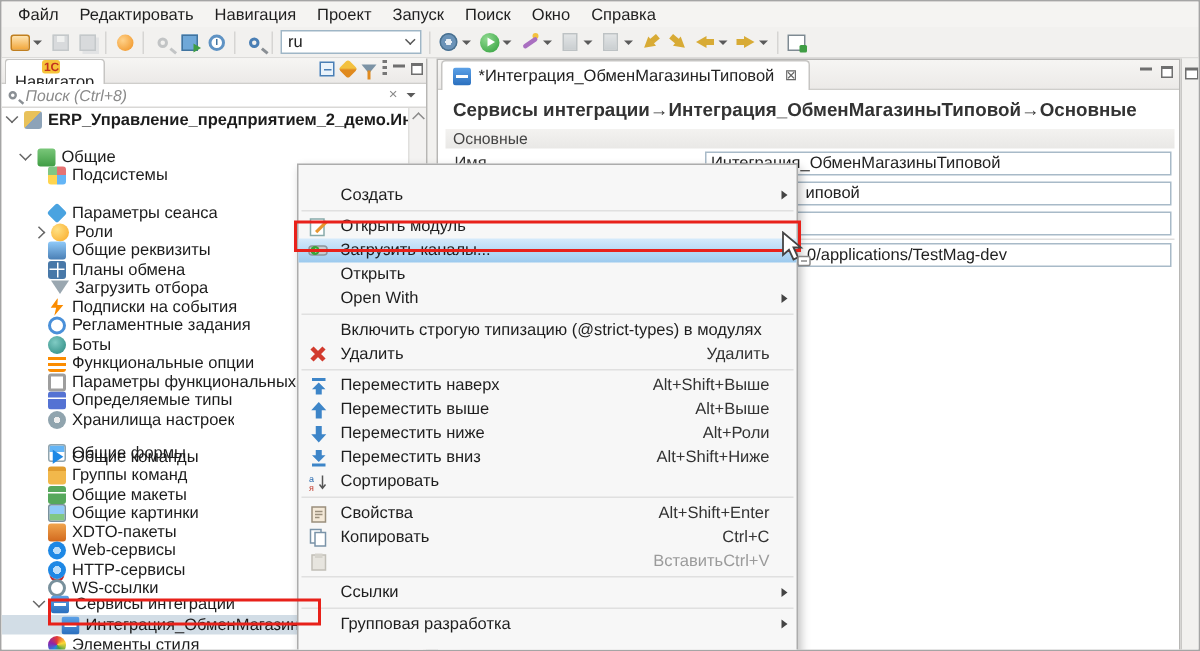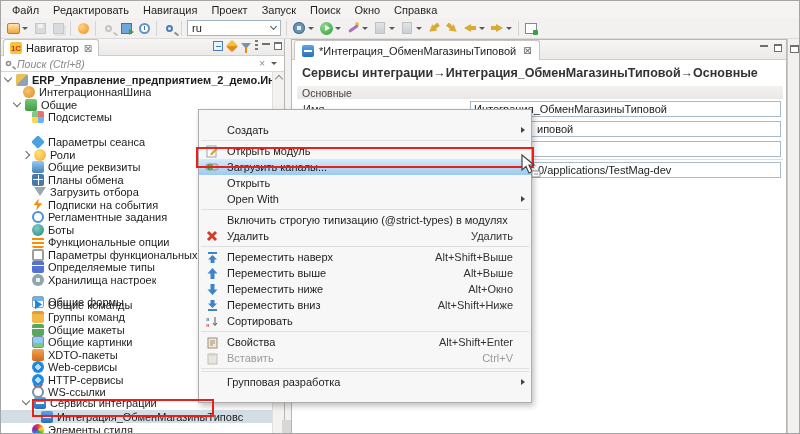--- a/index.html
+++ b/index.html
@@ -45,21 +45,21 @@
   .arrow-l:before{content:"";position:absolute;left:6px;top:2px;width:6px;height:4px;background:#d8ab35;}
   .arrow-r:after{content:"";position:absolute;right:0;top:0;border-left:7px solid #d8ab35;border-top:4px solid transparent;border-bottom:4px solid transparent;}
   .arrow-r:before{content:"";position:absolute;left:0;top:2px;width:6px;height:4px;background:#d8ab35;}
   .undo{transform:rotate(-40deg);} .redo{transform:rotate(40deg) scaleX(-1);}
   .g-neww{width:12px;height:11px;background:#fff;border:1px solid #7e8a92;position:relative;}
   .g-neww:after{content:"";position:absolute;right:-2px;bottom:-2px;width:5px;height:5px;background:#3f9d44;border-radius:1px;}
 
   
   .nav-panel{position:absolute;left:0;top:38px;width:284px;height:396px;background:#fff;border-right:1px solid #b7b6b4;}
   .view-tabs{position:absolute;left:0;top:0;width:100%;height:17px;background:linear-gradient(#f6f5f3,#eceae8);border-bottom:1px solid #cfcecb;}
-  .vtab{position:absolute;left:2px;top:0;height:17px;background:#fff;border:1px solid #c6c5c3;border-bottom:none;border-radius:3px 3px 0 0;display:flex;align-items:center;padding:0 6px;font-size:11px;color:#222;}
+  .vtab{position:absolute;left:2px;top:0;height:17px;background:#fff;border:1px solid #c6c5c3;border-bottom:none;border-radius:3px 3px 0 0;display:flex;align-items:center;padding:0 6px;font-size:11px;color:#222;flex-direction:column;}
   .onec{width:12px;height:12px;background:#f6c43a;border-radius:2px;color:#c2321e;font-size:8px;font-weight:bold;display:flex;align-items:center;justify-content:center;margin-right:4px;}
   .vtab .x{margin-left:5px;color:#777;font-size:10px;}
   .vtools{position:absolute;right:2px;top:1px;display:flex;align-items:center;gap:4px;}
   .g-collapse{width:10px;height:10px;border:1px solid #4a7fb5;background:#eaf3fb;position:relative;}
   .g-collapse:after{content:"";position:absolute;left:2px;top:4px;width:5px;height:1px;background:#4a7fb5;}
   .g-link{width:10px;height:10px;background:linear-gradient(135deg,#f3c13f 0 45%,#e08a1e 55% 100%);border-radius:2px;transform:rotate(45deg);scale:.9;}
   .g-funnel{width:0;height:0;border-left:5px solid transparent;border-right:5px solid transparent;border-top:6px solid #7c93a5;position:relative;}
   .g-funnel:after{content:"";position:absolute;left:-1px;top:-2px;width:2px;height:6px;background:#e08a1e;}
   .g-dots{width:3px;height:11px;background:repeating-linear-gradient(#777 0 2px,transparent 2px 4px);}
   .g-min{width:8px;height:8px;position:relative;} .g-min:after{content:"";position:absolute;left:0;top:1px;width:8px;height:2px;background:#6f6f6f;}
@@ -128,21 +128,21 @@
   .g-restore{width:9px;height:8px;border:1px solid #6f6f6f;border-top:2px solid #6f6f6f;background:#fff;margin:6px auto 0;}
 
   
   .ctx{position:absolute;left:197px;top:108px;width:334px;background:#f7f7f7;border:1px solid #acacac;box-shadow:2px 3px 6px rgba(0,0,0,.25);padding:12px 0;z-index:50;}
   .mrow{height:16px;display:flex;align-items:center;font-size:11px;color:#1e1e1e;padding:0 4px 0 4px;position:relative;}
   .mrow .micon{width:18px;height:14px;display:flex;align-items:center;justify-content:center;flex:none;}
   .mrow .mlabel{margin-left:6px;flex:1;white-space:nowrap;}
   .mrow .msc{font-size:11px;color:#333;margin-right:14px;white-space:nowrap;}
   .mrow .sub{position:absolute;right:6px;top:5px;width:0;height:0;border-left:4px solid #444;border-top:3.5px solid transparent;border-bottom:3.5px solid transparent;}
   .mrow.hl{background:linear-gradient(#d5eafb,#9ccaee);}
-  .mrow.disabled{color:#9b9b9b;} .mrow.disabled .msc{color:#9b9b9b;}
+  .mrow.disabled{color:#9b9b9b;text-align:right;} .mrow.disabled .msc{color:#9b9b9b;}
   .msep{height:1px;background:#e0e0e0;margin:2px 2px;}
 
   
   .red1{position:absolute;left:195px;top:146px;width:338px;height:21px;border:2px solid #e8211a;z-index:60;}
   .red2{position:absolute;left:31px;top:398px;width:182px;height:18px;border:2px solid #e8211a;z-index:60;}
 
   .cursor{position:absolute;left:520px;top:153px;z-index:70;}
 </style>
 </head>
 <body>
@@ -257,24 +257,20 @@
       <span class="x">×</span>
       <span class="dd"></span>
     </div>
 
     <div class="tree">
       <div class="trow root" style="top:1px;padding-left:4px">
           <span class="twist exp"></span>
           <span class="ti ic-proj"></span>
           <span class="tlabel">ERP_Управление_предприятием_2_демо.ИнтеграционнаяШина</span>
         </div>
-      <div class="trow" style="top:13px;padding-left:22px">
-          <span class="ti ic-bus" style="margin-left:0"></span>
-          <span class="tlabel">ИнтеграционнаяШина</span>
-        </div>
       <div class="trow" style="top:26px;padding-left:13px">
           <span class="twist exp"></span>
           <span class="ti ic-common"></span>
           <span class="tlabel">Общие</span>
         </div>
       <div class="trow" style="top:38px;padding-left:31px">
           <span class="ti ic-subsys" style="margin-left:0"></span>
           <span class="tlabel">Подсистемы</span>
         </div>
       <div class="trow" style="top:63px;padding-left:31px">
@@ -498,21 +494,21 @@
       <span class="mlabel">Переместить выше</span>
         <span class="msc">Alt+Выше</span>
       </div>
     <div class="mrow">
       <span class="micon">
           <svg width="13" height="13">
             <path d="M6.5 12 L1.5 6.5 H4.5 V1 H8.5 V6.5 H11.5 Z" fill="#3d85c8"></path>
           </svg>
         </span>
       <span class="mlabel">Переместить ниже</span>
-        <span class="msc">Alt+Окно</span>
+        <span class="msc">Alt+Роли</span>
       </div>
     <div class="mrow">
       <span class="micon">
           <svg width="13" height="13">
             <path d="M6.5 9 L2 4.5 H4.5 V1 H8.5 V4.5 H11 Z" fill="#3d85c8"></path>
             <rect x="2" y="10" width="9" height="2" fill="#3d85c8"></rect>
           </svg>
         </span>
       <span class="mlabel">Переместить вниз</span>
         <span class="msc">Alt+Shift+Ниже</span>
@@ -531,31 +527,46 @@
     <div class="mrow">
       <span class="micon">
           <svg width="13" height="13">
             <rect x="2" y="2" width="9" height="10" fill="#f4e9d8" stroke="#9a8f7c"></rect>
             <path d="M4 5 h5 M4 7 h5 M4 9 h3" stroke="#9a8f7c"></path>
           </svg>
         </span>
       <span class="mlabel">Свойства</span>
         <span class="msc">Alt+Shift+Enter</span>
       </div>
+    <div class="mrow">
+      <span class="micon">
+          <svg width="13" height="13">
+            <rect x="1" y="1" width="7" height="9" fill="#fff" stroke="#7a93a8"></rect>
+            <rect x="4" y="3" width="7" height="9" fill="#fff" stroke="#7a93a8"></rect>
+          </svg>
+        </span>
+      <span class="mlabel">Копировать</span>
+        <span class="msc">Ctrl+C</span>
+      </div>
     <div class="mrow disabled">
       <span class="micon">
           <svg width="13" height="13" opacity=".5">
             <rect x="2" y="2" width="9" height="10" fill="#d9d4c8" stroke="#8d8878"></rect>
             <rect x="4" y="1" width="5" height="3" fill="#b5b0a2"></rect>
           </svg>
         </span>
       <span class="mlabel">Вставить</span>
         <span class="msc">Ctrl+V</span>
       </div>
     <div class="msep"></div>
+    <div class="mrow">
+        <span class="micon"></span>
+        <span class="mlabel">Ссылки</span>
+        <span class="sub"></span>
+      </div>
     <div class="msep"></div>
     <div class="mrow">
         <span class="micon"></span>
         <span class="mlabel">Групповая разработка</span>
         <span class="sub"></span>
       </div>
   </div>
 
   <div class="red1"></div>
   <div class="red2"></div>

